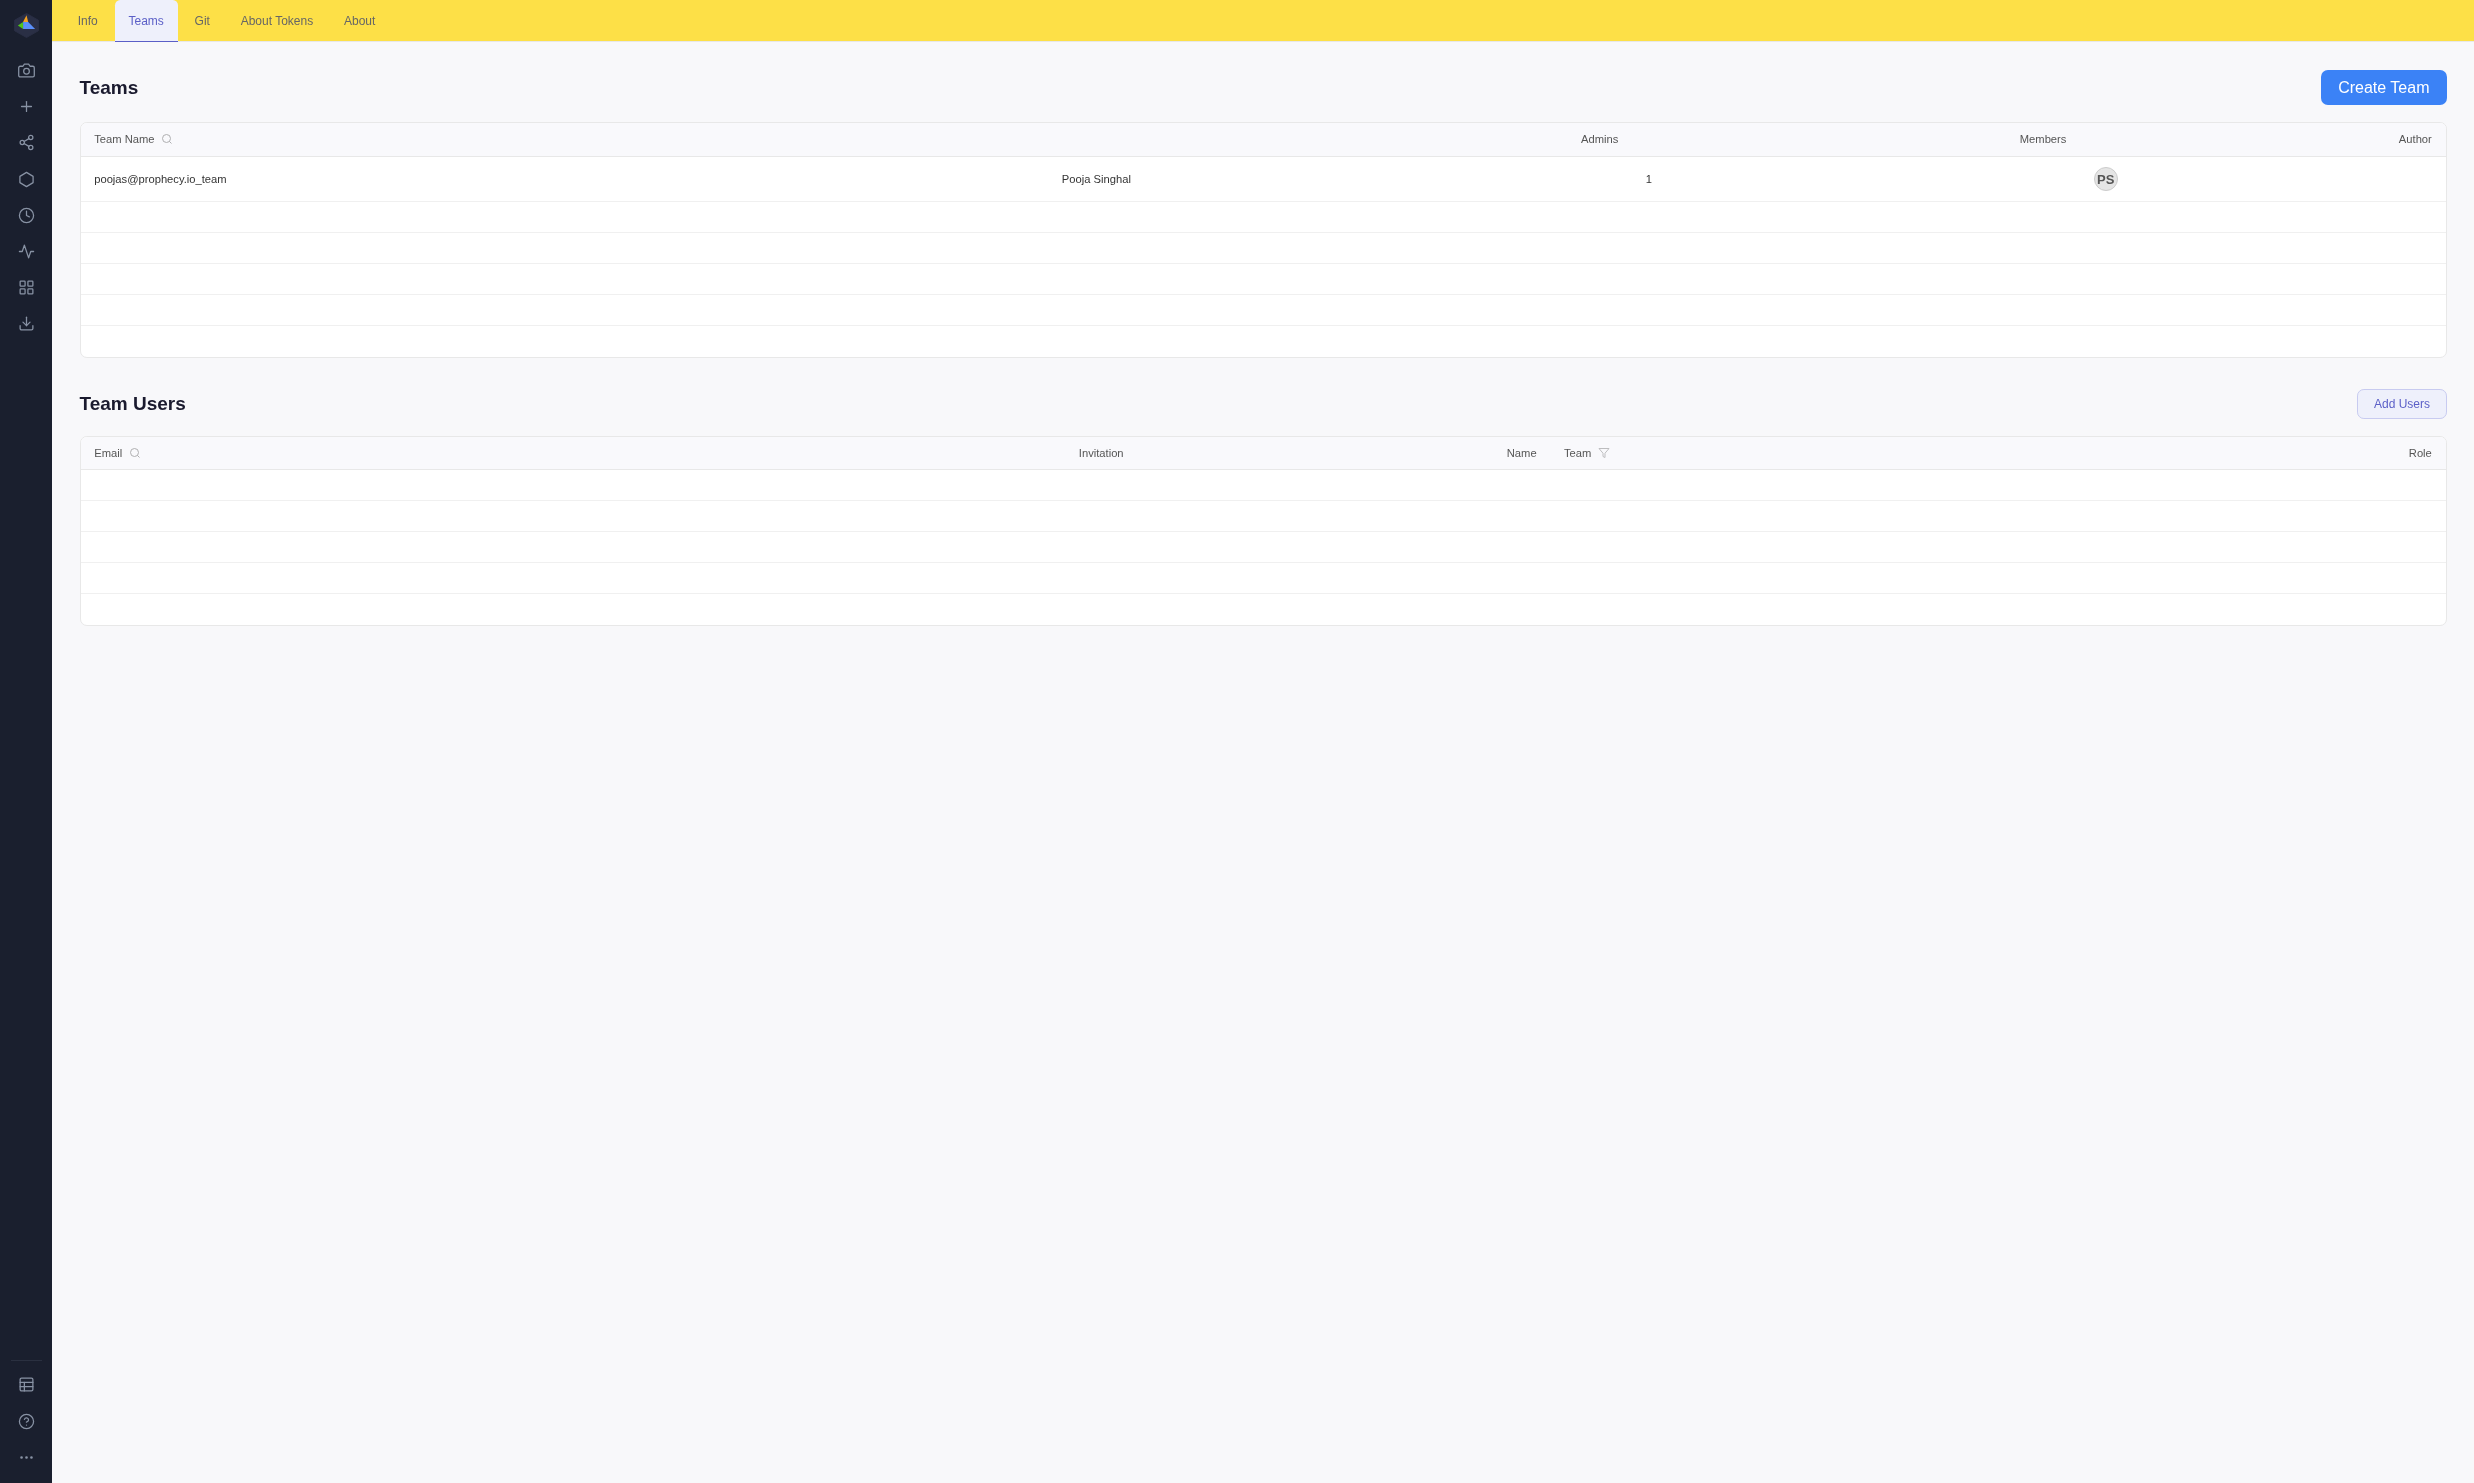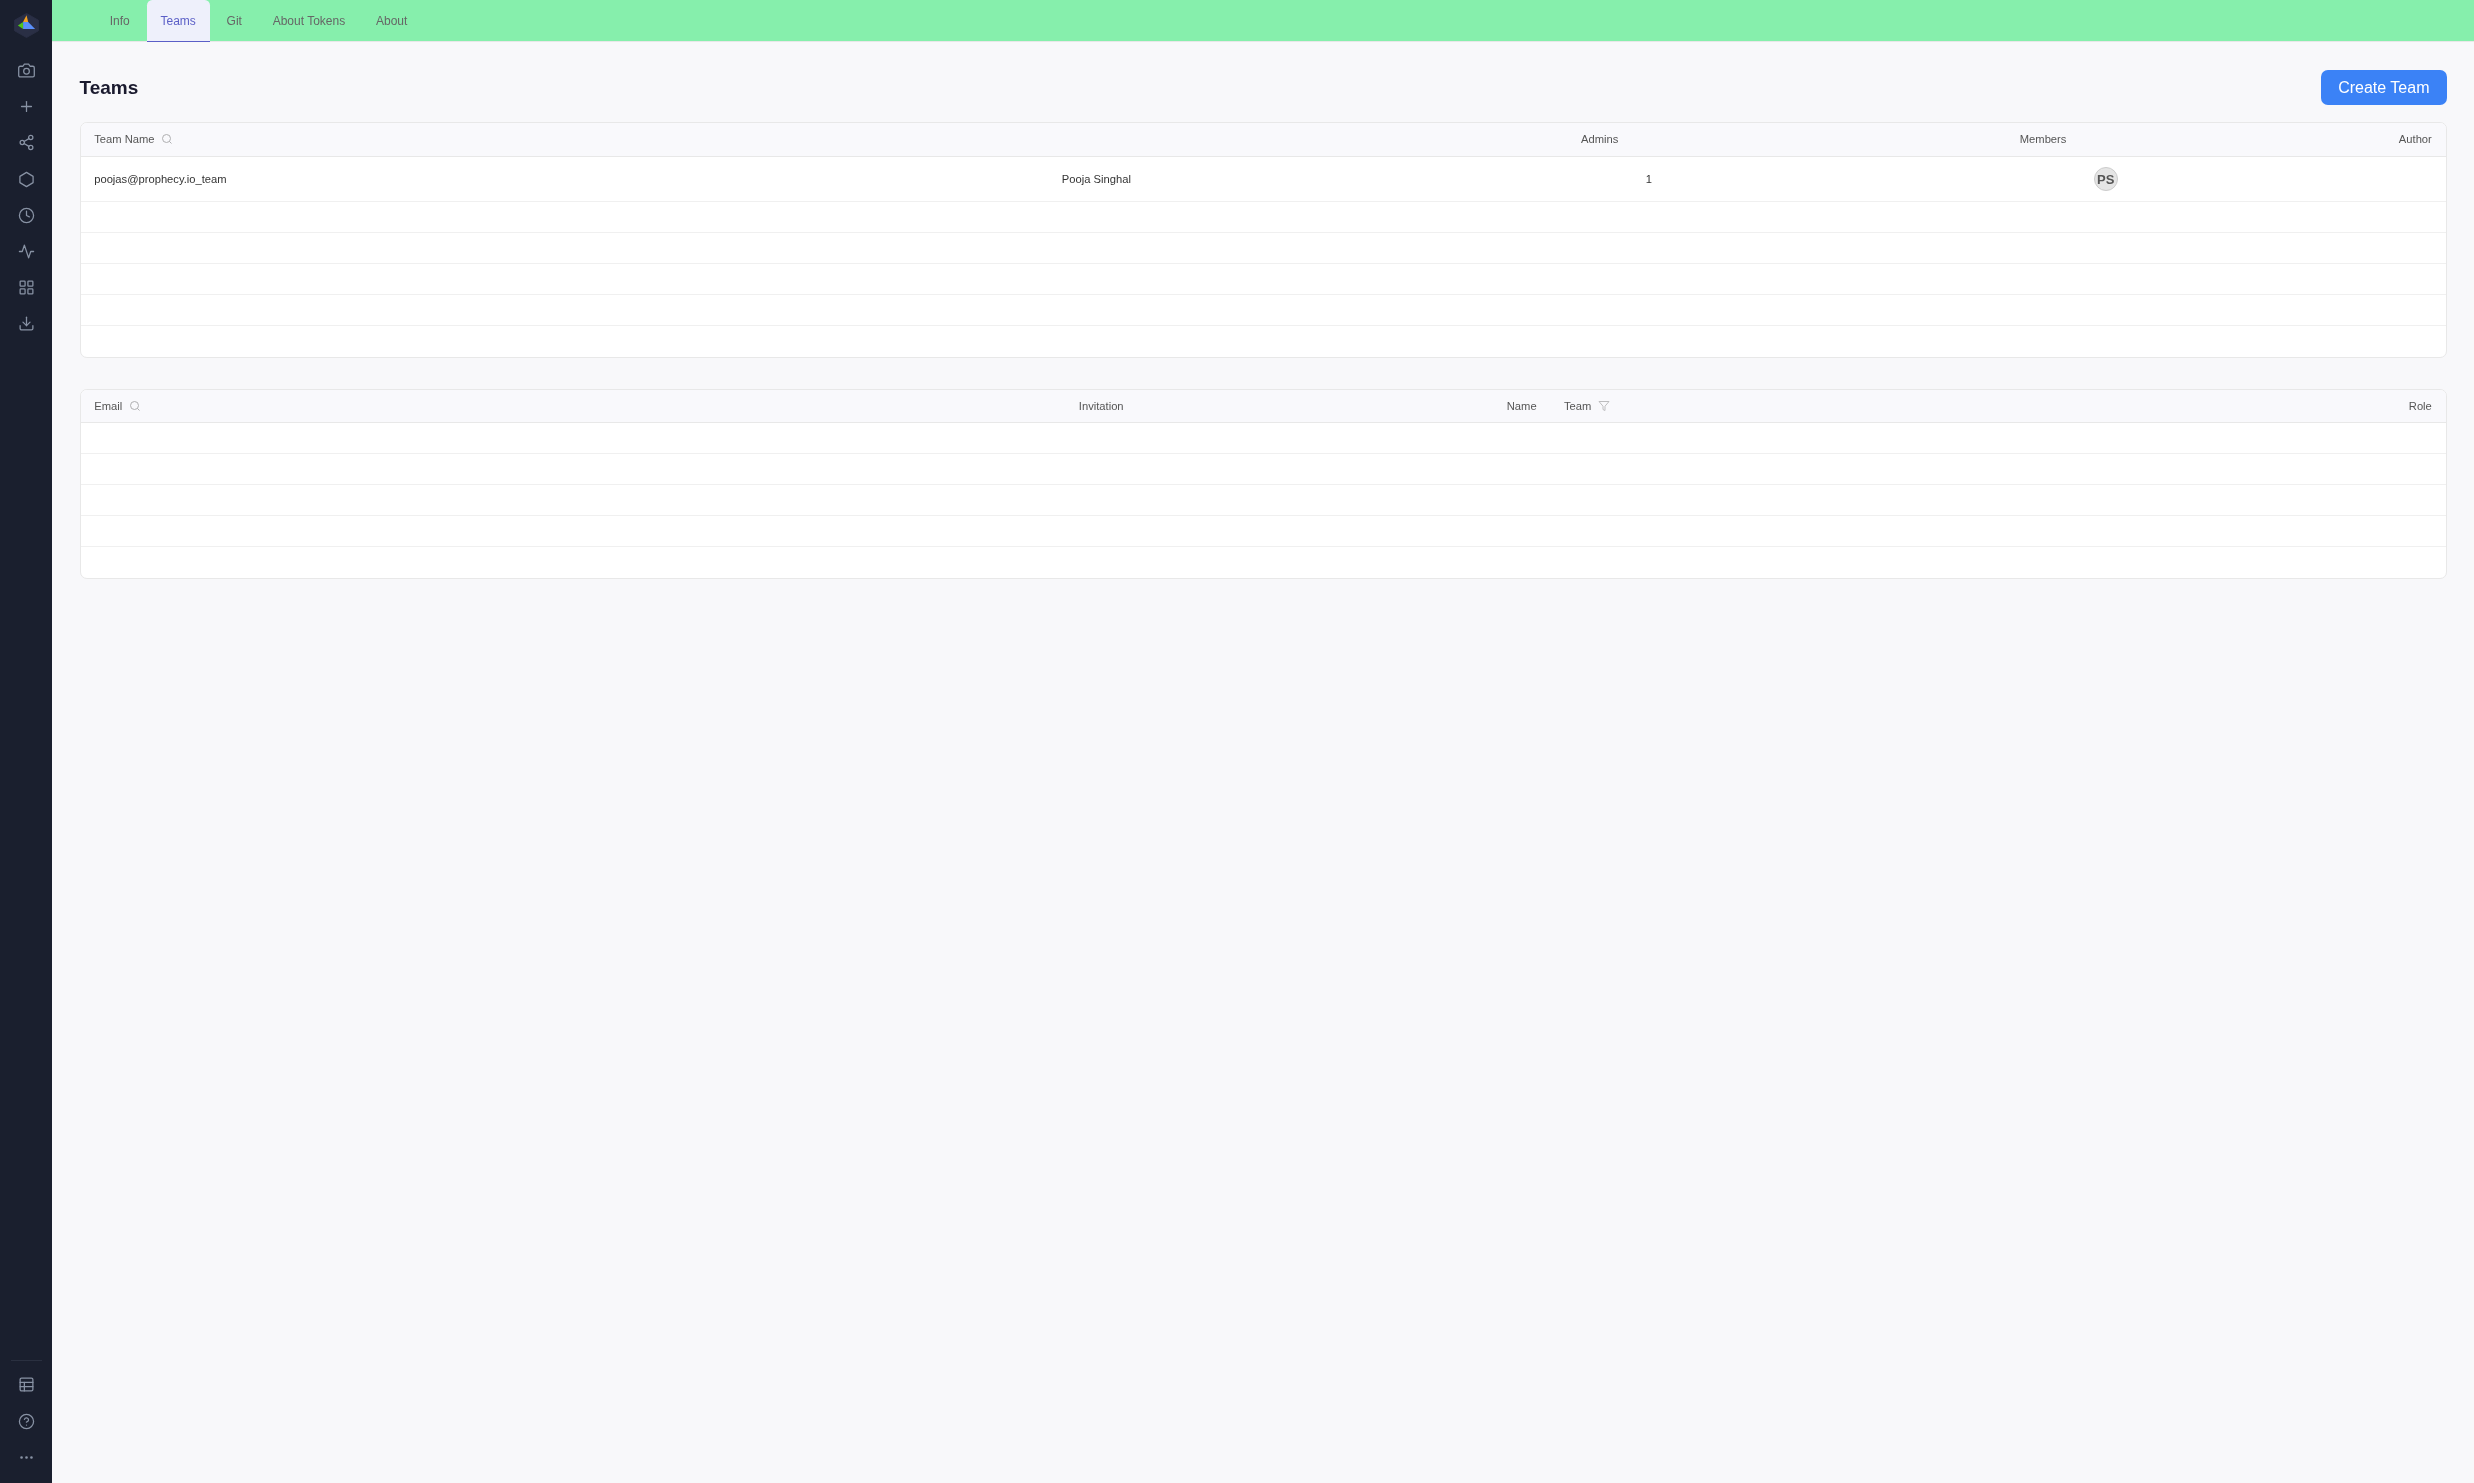--- a/index.html
+++ b/index.html
@@ -42,23 +42,23 @@
       background: #ffffff;
       display: flex;
       flex-direction: column;
       overflow: hidden;
     }
 
     
     .tabs {
       display: flex;
       align-items: center;
-      padding: 0 44px;
+      padding: 0 12px;
       border-bottom: 0.9px solid #e8e8e8;
-      background: #86efac;
+      background: #fde047;
       gap: 3.4px;
     }
     .tab {
       padding: 13.7px 13.7px;
       font-size: 12px;
       color: #666;
       cursor: pointer;
       border-bottom: 1.7px solid transparent;
       margin-bottom: -0.9px;
       white-space: nowrap;
@@ -369,20 +369,24 @@
             <tr class="empty-row">
     <td></td>
     <td></td>
     <td></td>
     <td></td>
   </tr>
           </tbody>
       </table>
     </div>
 
+    <div class="section-header">
+      <h2 class="section-title">Team Users</h2>
+      <button class="btn-secondary">Add Users</button>
+    </div>
 
     <div class="table-container">
       <table class="table">
         <thead>
           <tr>
             <th>
               <div class="th-with-icon">
                 <span>Email</span>
                 <svg class="search-icon-sm" viewBox="0 0 24 24" fill="none" stroke="#666" stroke-width="2">
                     <circle cx="11" cy="11" r="8"></circle>

